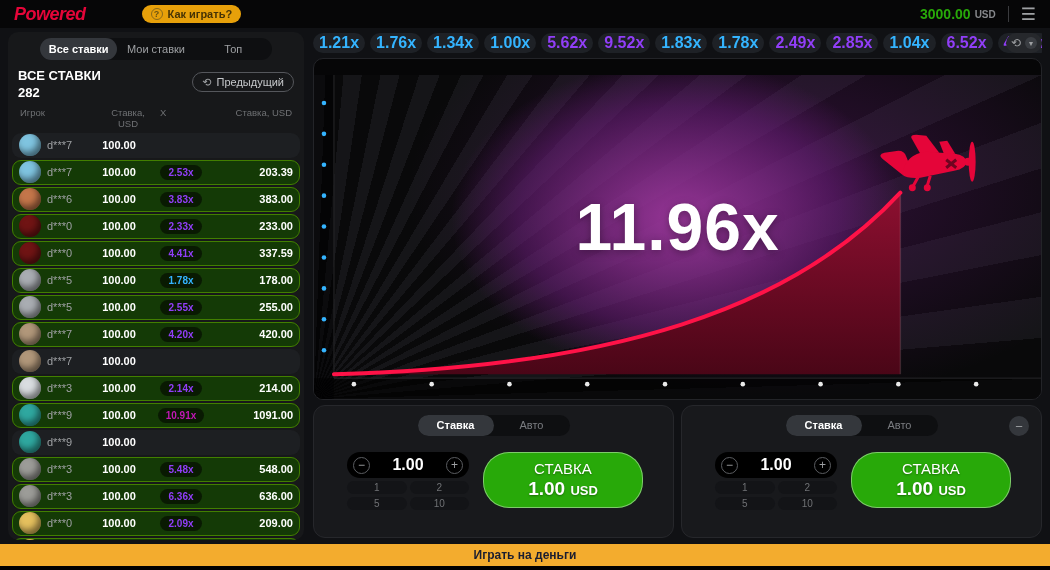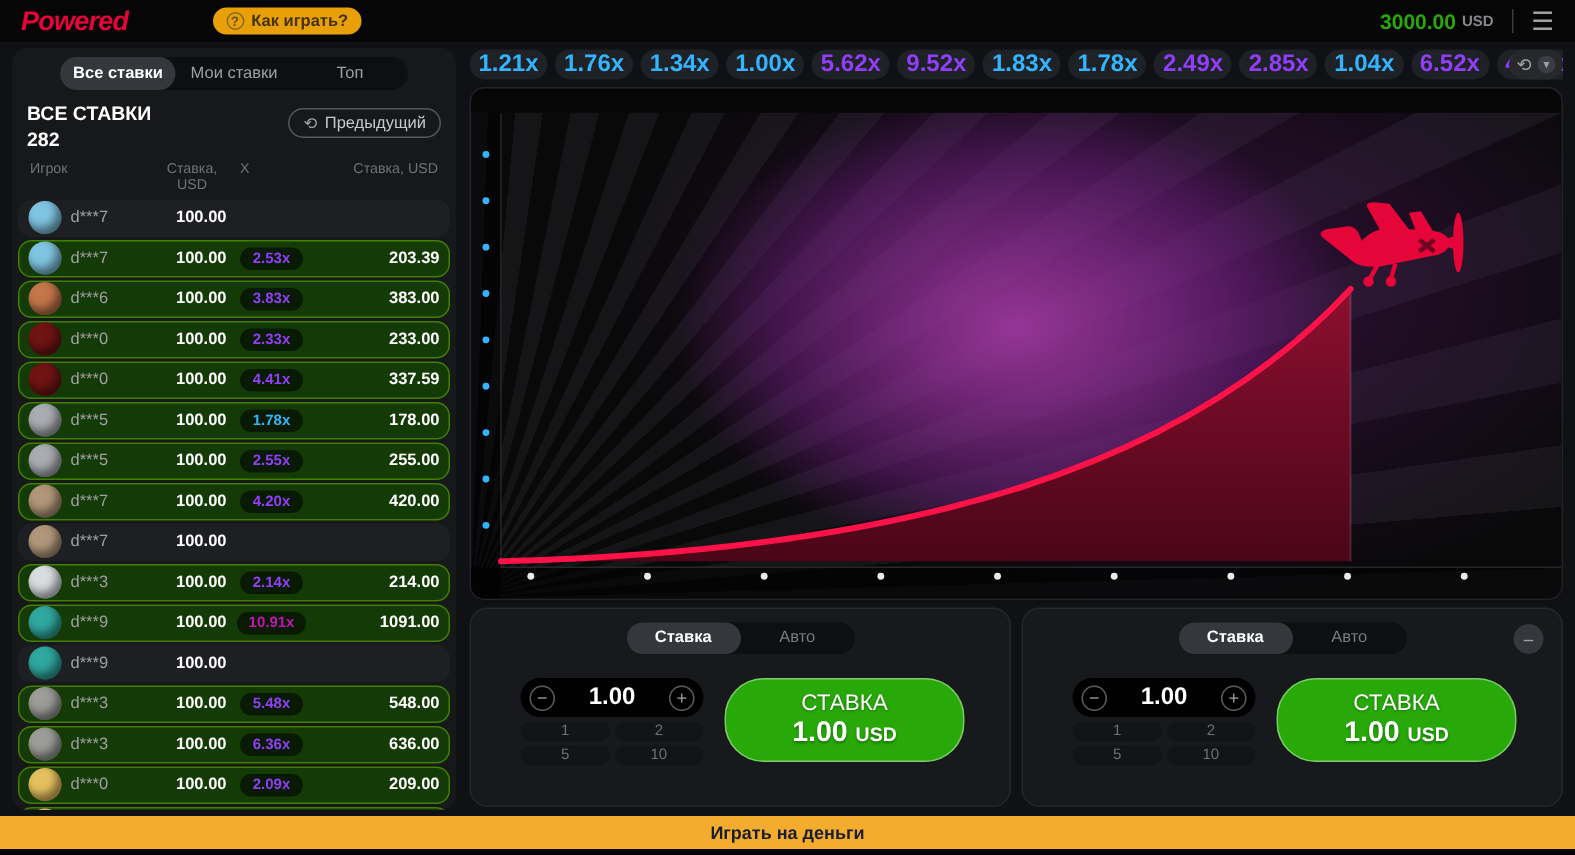--- a/index.html
+++ b/index.html
@@ -36,21 +36,21 @@
   .prev-btn .clock{font-size:11px;color:#9ea0a3;}
   .cols{display:grid;grid-template-columns:1fr 64px 52px 82px;column-gap:4px;padding:3px 12px 4px;font-size:9.5px;color:#6f7174;}
   .cols .c-bet{text-align:center;margin-left:20px;}.cols .c-x{text-align:left;padding-left:6px}.cols .c-cash{text-align:right;}
   .rows{padding:0 4px;}
   .row{display:grid;grid-template-columns:24px 1fr 64px 52px 82px;column-gap:4px;align-items:center;
     height:25px;margin-bottom:2px;border-radius:9px;background:#1d1f22;padding:0 6px;
     border:1px solid transparent;box-sizing:border-box;}
   .row.win{background:#143a06;border-color:#427f00;}
   .avatar{width:22px;height:22px;border-radius:50%;box-shadow:inset -3px -4px 6px rgba(0,0,0,.5);}
   .pname{font-size:11px;color:#9ea0a3;white-space:nowrap;overflow:hidden;}
-  .bet{font-size:11px;color:#fff;font-weight:bold;text-align:right;}
+  .bet{font-size:11px;color:#fff;font-weight:bold;text-align:center;}
   .mult{justify-self:center;font-size:10px;font-weight:bold;background:rgba(0,0,0,.55);border-radius:9px;padding:2px 8px;text-align:right;}
   .payout{font-size:11px;color:#fff;font-weight:bold;text-align:right;}
   .t-blue{color:#34b4ff}.t-purple{color:#913ef8}.t-magenta{color:#c017b4}
   .side-footer{position:absolute;left:0;bottom:0;width:100%;height:22px;background:rgba(14,15,16,.95);
     display:flex;align-items:center;padding:0 8px;box-sizing:border-box;font-size:9.5px;color:#77797c;gap:5px;}
   .shield{width:13px;height:13px;border-radius:50%;background:#143a06;border:1px solid #3f7d12;color:#6fdc2c;
     font-size:8px;display:flex;align-items:center;justify-content:center;box-sizing:border-box;}
   .pf{color:#d8d9da;font-size:10.5px;}
   .powered{margin-left:auto;font-size:9px;color:#77797c;}
   .spribe{border:1px solid #9ea0a3;color:#c3c5c8;font-size:9px;font-weight:bold;padding:0 3px;letter-spacing:1px;margin-left:4px;}
@@ -355,20 +355,21 @@
           <circle cx="10" cy="59" r="2.3" fill="#34b4ff"></circle>
           <circle cx="10" cy="90" r="2.3" fill="#34b4ff"></circle>
           <circle cx="10" cy="121" r="2.3" fill="#34b4ff"></circle>
           <circle cx="10" cy="152" r="2.3" fill="#34b4ff"></circle>
           <circle cx="10" cy="183" r="2.3" fill="#34b4ff"></circle>
           <circle cx="10" cy="214" r="2.3" fill="#34b4ff"></circle>
           <circle cx="10" cy="245" r="2.3" fill="#34b4ff"></circle>
           <circle cx="10" cy="276" r="2.3" fill="#34b4ff"></circle>
         </g>
     </svg>
+    <div class="bigx">11.96x</div>
   </div>
 </div>
 
 <div class="panel" id="panel-left">
   <div class="ptabs">
     <div class="ptabs-pill">
       <div class="ptab active">Ставка</div>
       <div class="ptab">Авто</div>
     </div>
   </div>

